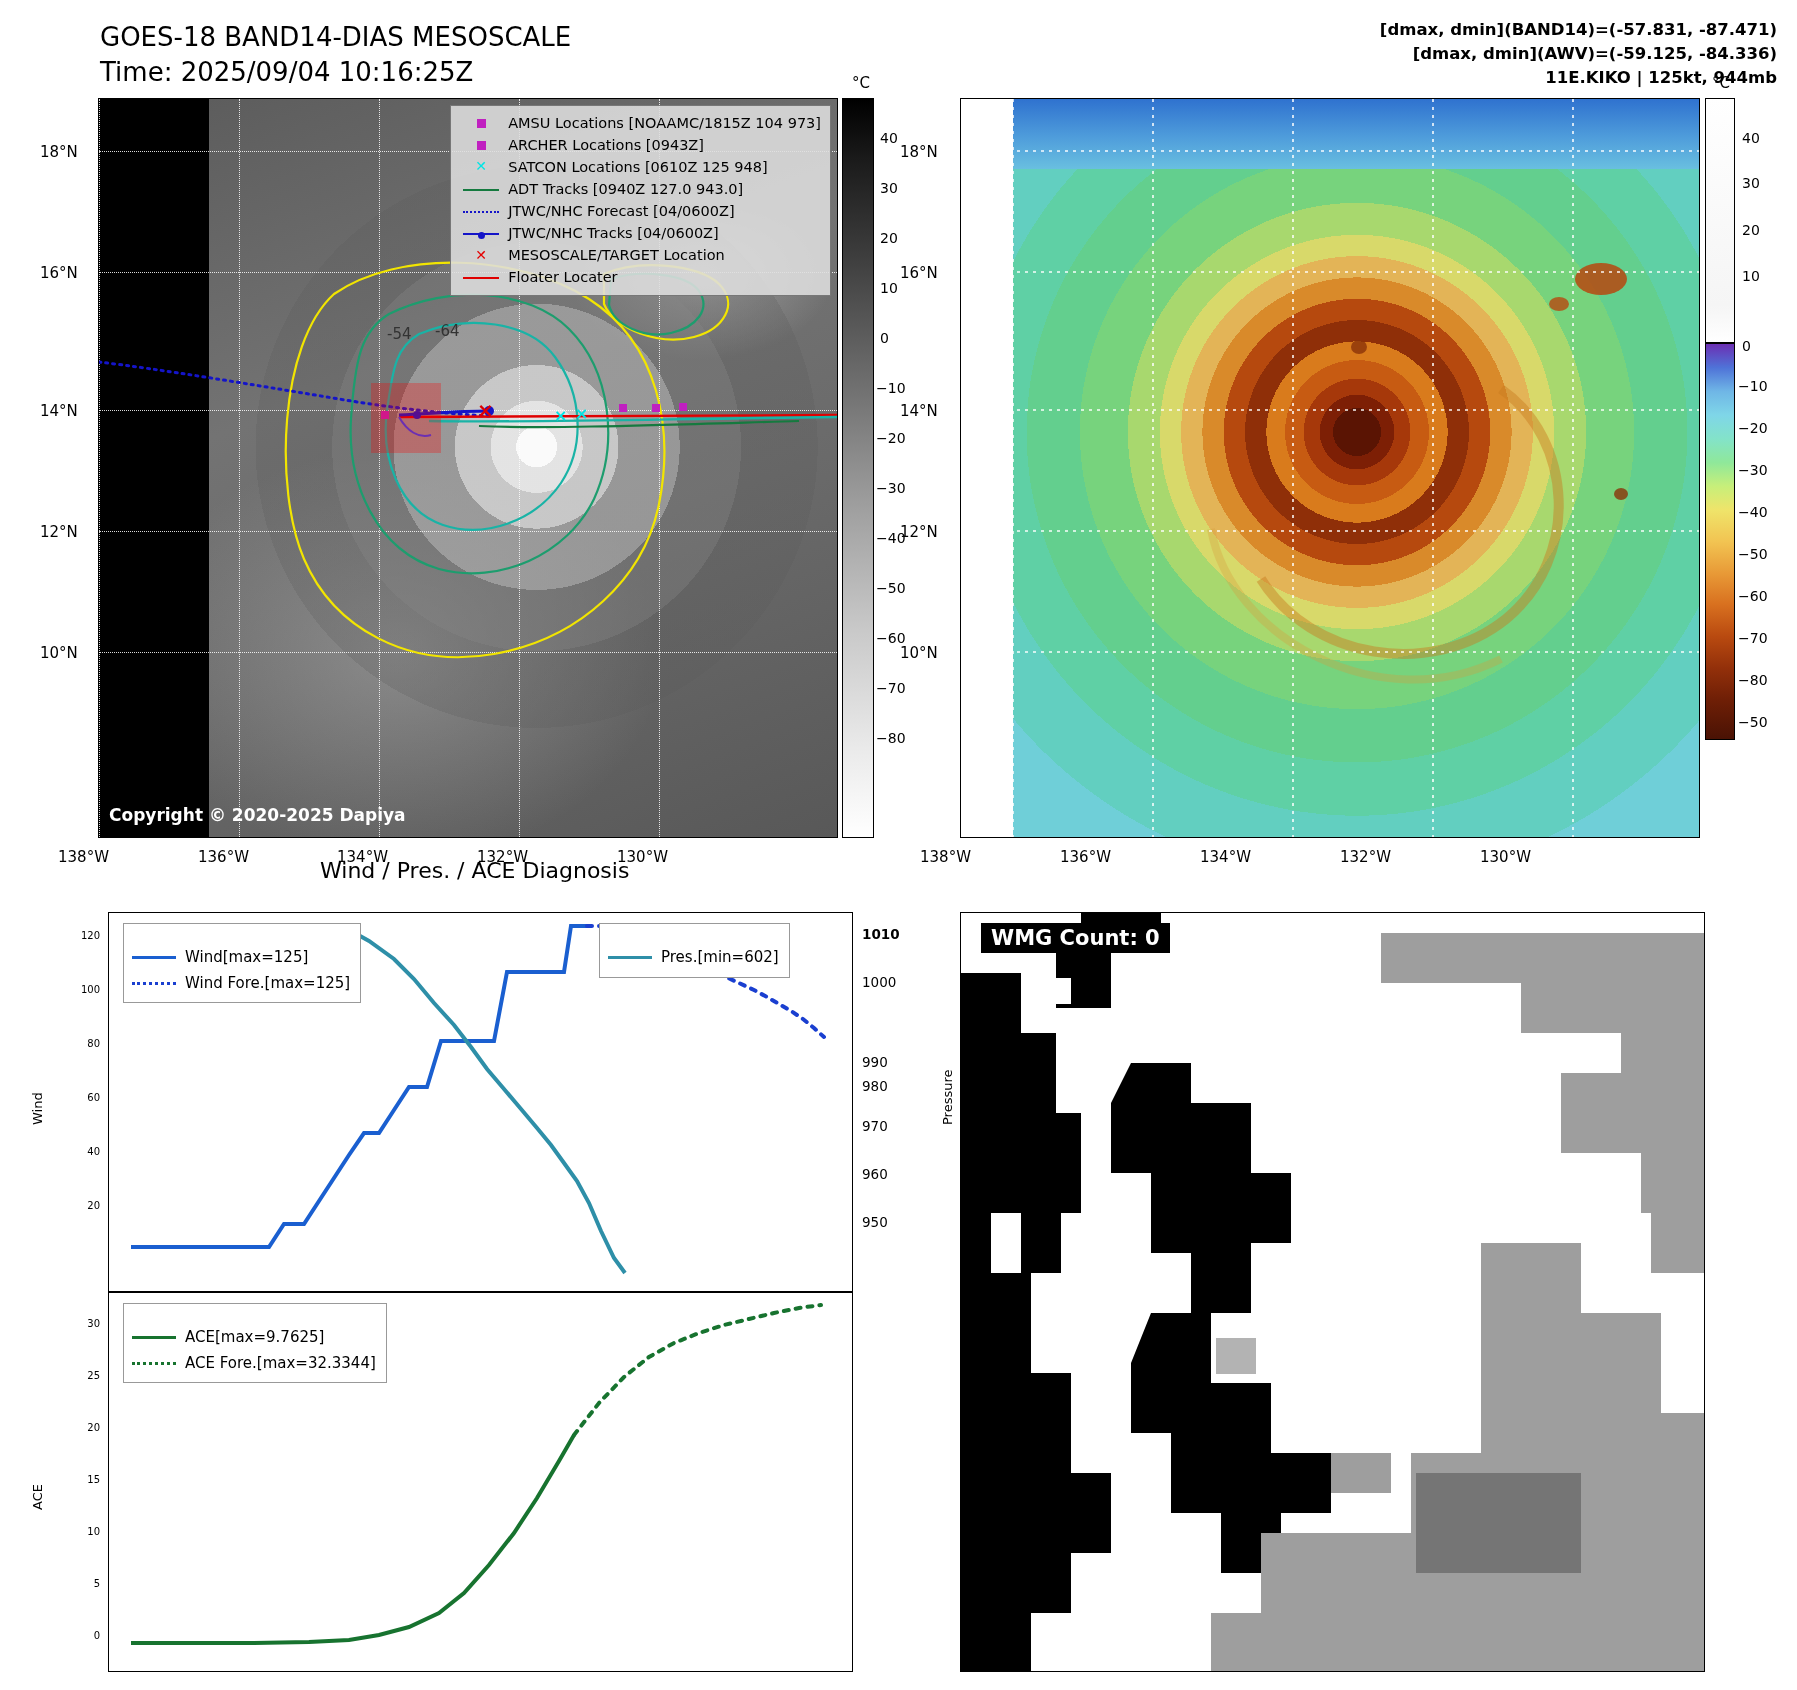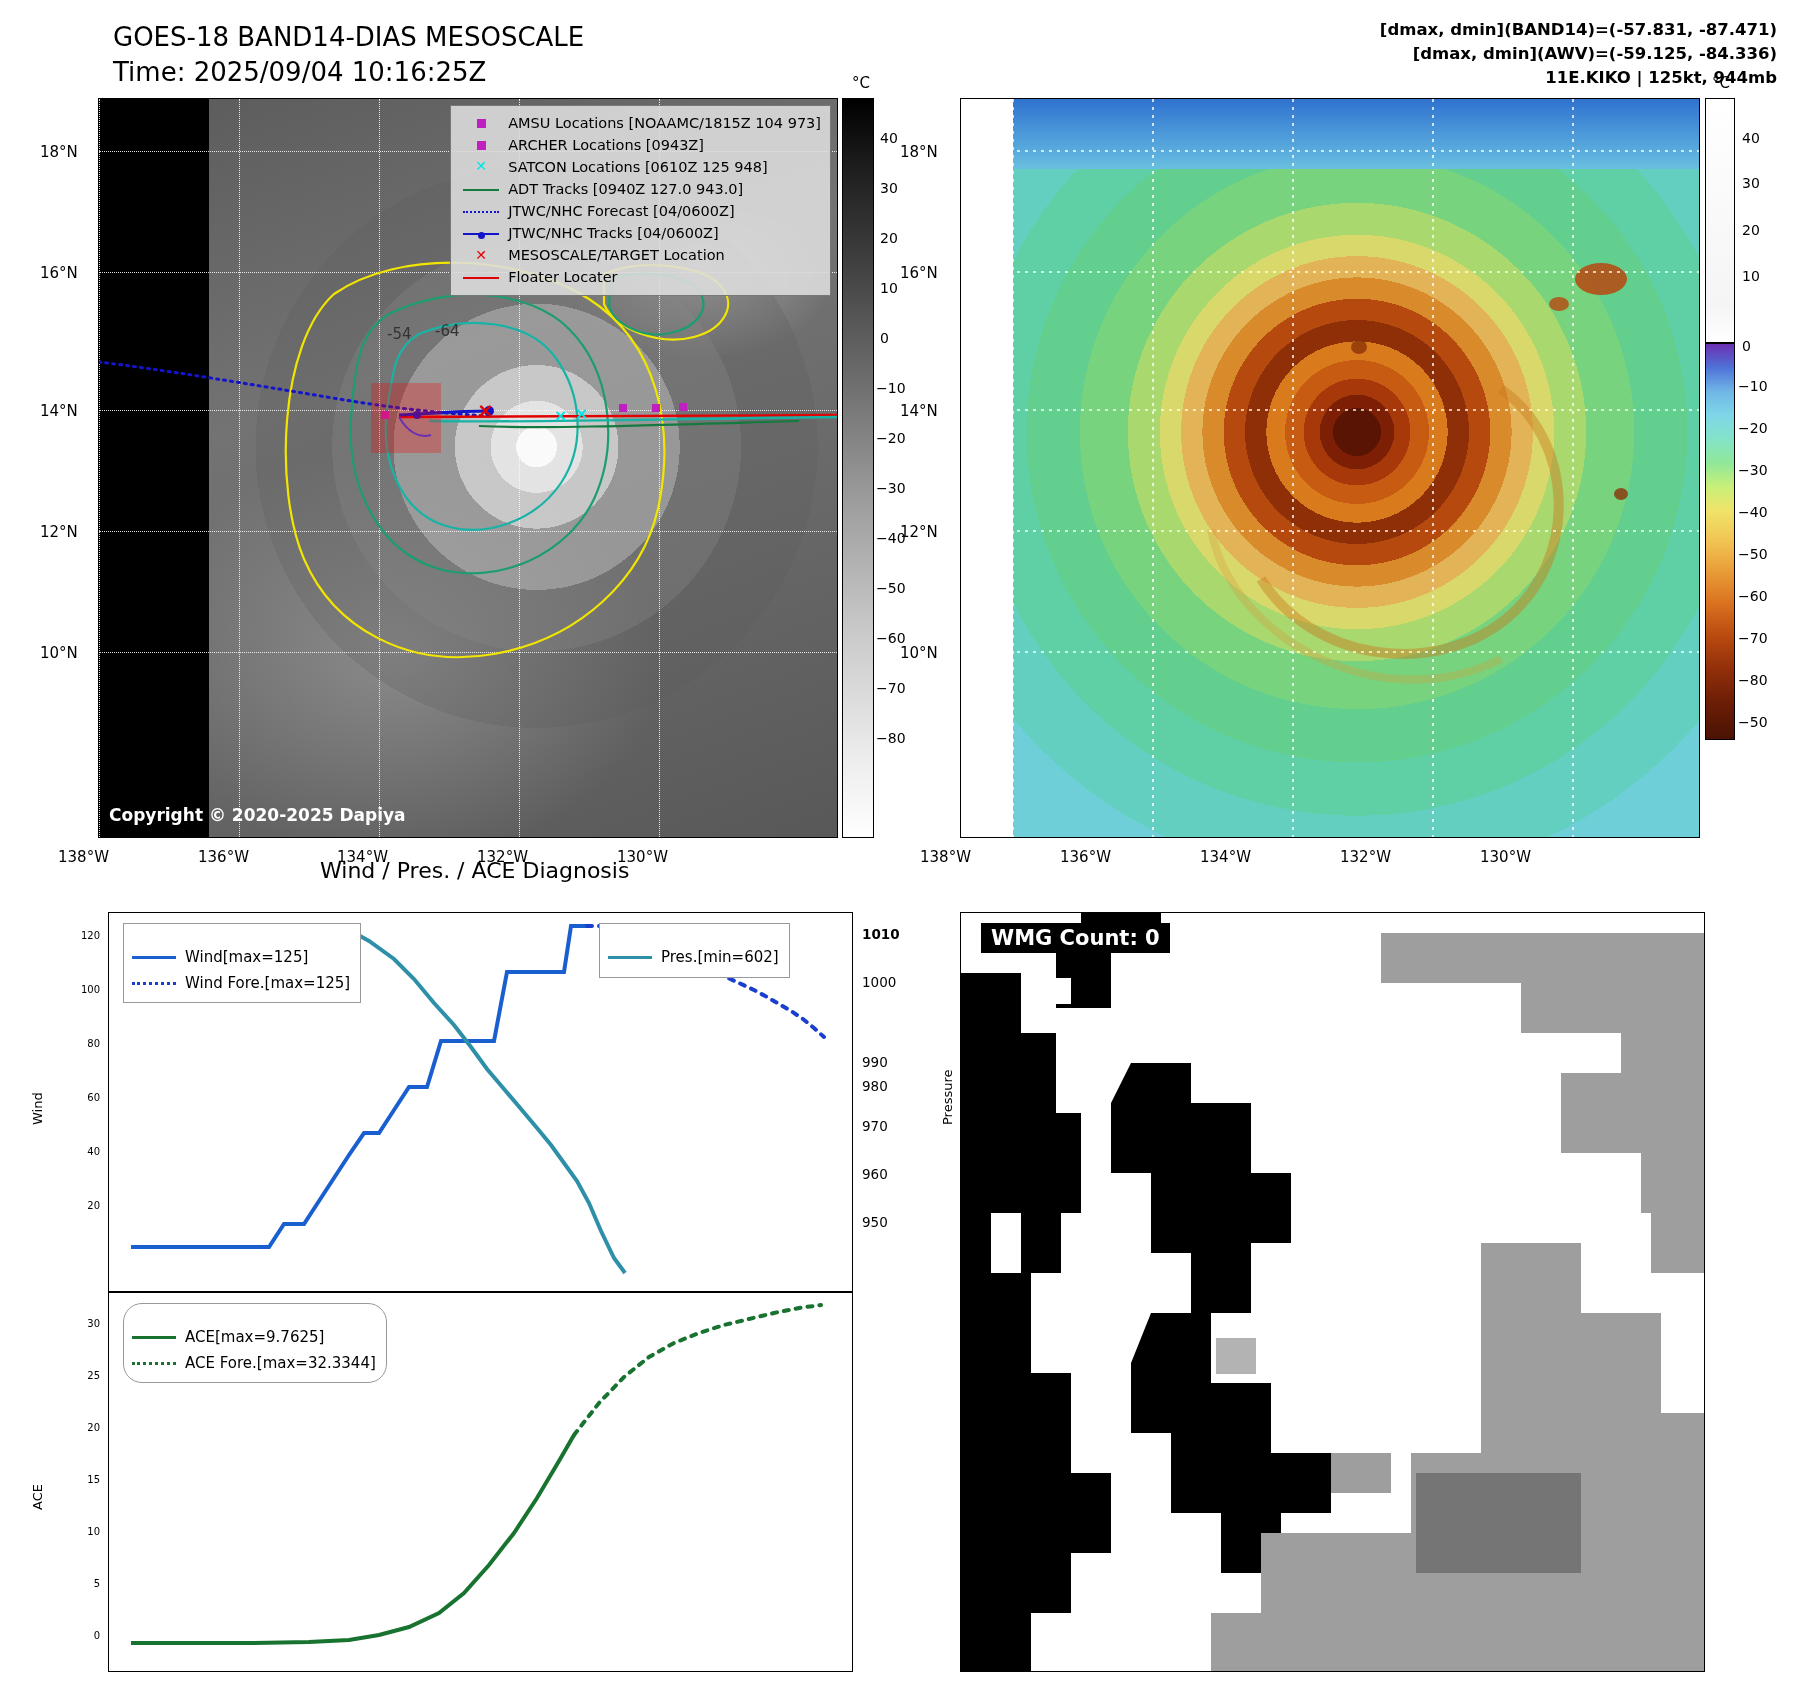--- a/index.html
+++ b/index.html
@@ -14,21 +14,21 @@
     color: #000;
     position: relative;
     overflow: hidden;
   }
   .panel { position: absolute; }
 
   
   #tl { left: 0; top: 0; width: 900px; height: 870px; }
   #tl .title {
     position: absolute; left: 100px; top: 20px;
-    font-size: 26px; line-height: 1.35; white-space: pre-line; margin-left: 13px;
+    font-size: 26px; line-height: 1.35; white-space: pre-line;
   }
   .imgbox {
     position: absolute; border: 1.5px solid #000; box-sizing: border-box;
     overflow: hidden;
   }
   #tl-img { left: 98px; top: 98px; width: 740px; height: 740px; background: #000; }
   .sat-gray {
     position: absolute; left: 110px; top: 0; width: 630px; height: 740px;
     background:
       radial-gradient(circle at 52% 47%, rgba(255,255,255,0.97) 0 4%, rgba(240,240,240,0.9) 4% 9%, rgba(215,215,215,0.85) 9% 16%, rgba(170,170,170,0.7) 16% 28%, rgba(120,120,120,0.5) 28% 40%, rgba(90,90,90,0.25) 40% 55%, rgba(70,70,70,0.0) 55% 100%),
@@ -368,21 +368,21 @@
   <div class="ytick-r" style="left:862px; top:200px;margin-top:8px;">980</div>
   <div class="ytick-r" style="left:862px; top:248px;">970</div>
   <div class="ytick-r" style="left:862px; top:296px;">960</div>
   <div class="ytick-r" style="left:862px; top:344px;">950</div>
 
   <div class="axbox" id="ace-ax">
     <svg width="745" height="380" style="position:absolute;left:0;top:0;">
       <polyline fill="none" stroke="#17732f" stroke-width="4" points="22,350 80,350 140,350 200,349 240,347 270,342 300,334 330,320 355,300 380,272 405,240 428,205 450,168 465,142"></polyline>
       <polyline fill="none" stroke="#17732f" stroke-width="4" stroke-dasharray="5,7" stroke-linecap="round" points="465,142 490,110 515,84 540,64 565,50 590,40 615,32 640,26 665,20 690,15 712,12"></polyline>
     </svg>
-    <div class="chart-legend" style="left:14px; top:10px;border-radius:19px;">
+    <div class="chart-legend" style="left:14px; top:10px;">
       <div class="cl-row">
         <span class="cl-sym s-green"></span>
         <span>ACE[max=9.7625]</span>
       </div>
       <div class="cl-row">
         <span class="cl-sym s-greendot"></span>
         <span>ACE Fore.[max=32.3344]</span>
       </div>
     </div>
   </div>

